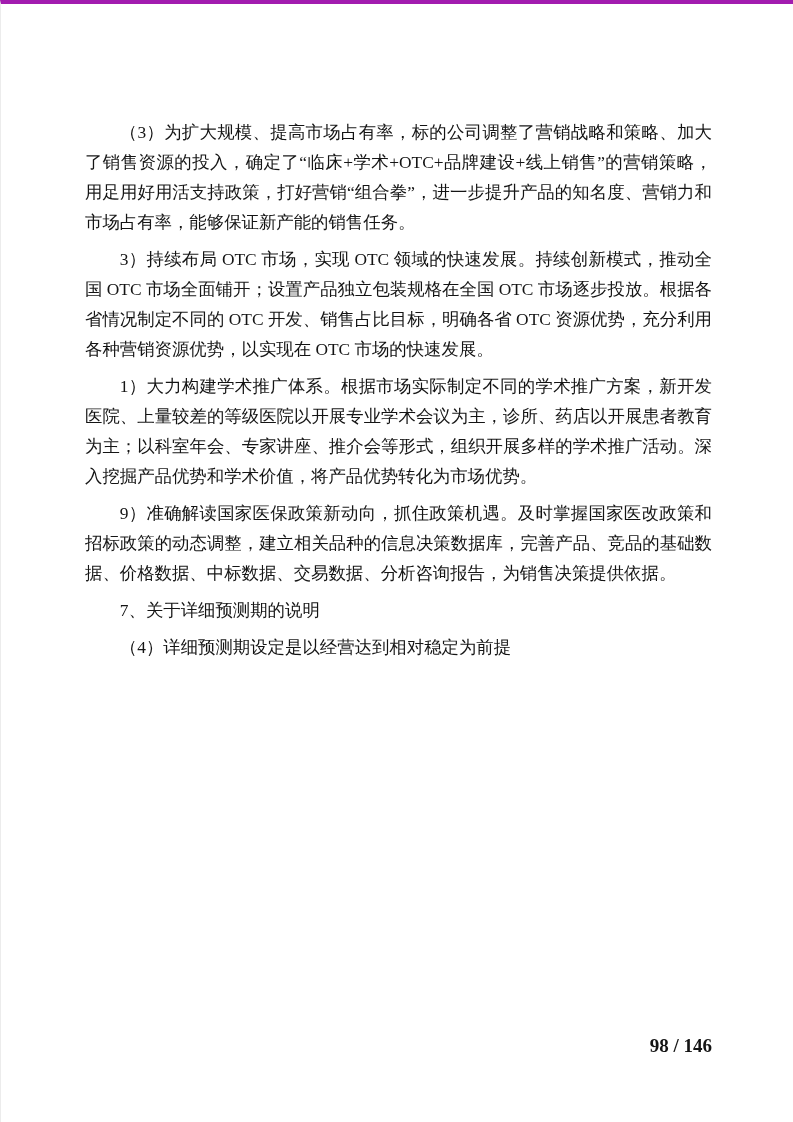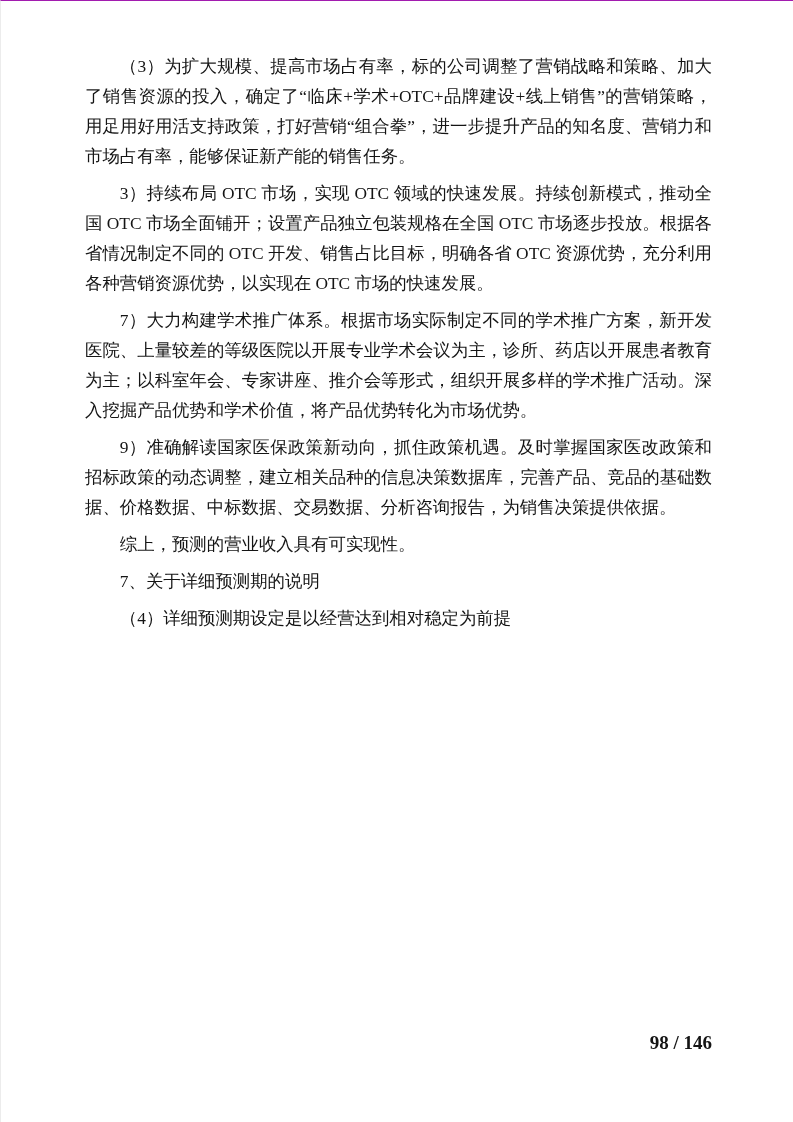--- a/index.html
+++ b/index.html
@@ -6,23 +6,23 @@
       margin: 0;
       padding: 0;
       background: #ffffff;
     }
     .page {
       position: relative;
       width: 793px;
       height: 1122px;
       background: #ffffff;
       box-sizing: border-box;
-      border-top: 1px solid #a21caf;
+      border-top: 4px solid #a21caf;
       border-left: 1px solid #ececec;
-      padding: 50px 81px 0 84px;
+      padding: 113px 81px 0 84px;
       font-family: "Liberation Serif", "DejaVu Serif", serif;
       font-size: 17.4px;
       line-height: 30px;
       color: #141414;
       overflow: hidden;
     }
     .page p {
       margin: 0 0 7px 0;
       text-indent: 2em;
       text-align: justify;
@@ -40,20 +40,19 @@
       color: #141414;
       line-height: 16px;
     }
   </style>
 </head>
 <body>
 
 <div class="page">
   <p>（3）为扩大规模、提高市场占有率，标的公司调整了营销战略和策略、加大了销售资源的投入，确定了“临床+学术+OTC+品牌建设+线上销售”的营销策略，用足用好用活支持政策，打好营销“组合拳”，进一步提升产品的知名度、营销力和市场占有率，能够保证新产能的销售任务。</p>
   <p>3）持续布局 OTC 市场，实现 OTC 领域的快速发展。持续创新模式，推动全国 OTC 市场全面铺开；设置产品独立包装规格在全国 OTC 市场逐步投放。根据各省情况制定不同的 OTC 开发、销售占比目标，明确各省 OTC 资源优势，充分利用各种营销资源优势，以实现在 OTC 市场的快速发展。</p>
-  <p>7）大力构建学术推广体系。根据市场实际制定不同的学术推广方案，新开发医院、上量较差的等级医院以开展专业学术会议为主，诊所、药店以开展患者教育为主；以科室年会、专家讲座、推介会等形式，组织开展多样的学术推广活动。深入挖掘产品优势和学术价值，将产品优势转化为市场优势。</p>
+  <p>1）大力构建学术推广体系。根据市场实际制定不同的学术推广方案，新开发医院、上量较差的等级医院以开展专业学术会议为主，诊所、药店以开展患者教育为主；以科室年会、专家讲座、推介会等形式，组织开展多样的学术推广活动。深入挖掘产品优势和学术价值，将产品优势转化为市场优势。</p>
   <p>9）准确解读国家医保政策新动向，抓住政策机遇。及时掌握国家医改政策和招标政策的动态调整，建立相关品种的信息决策数据库，完善产品、竞品的基础数据、价格数据、中标数据、交易数据、分析咨询报告，为销售决策提供依据。</p>
-  <p>综上，预测的营业收入具有可实现性。</p>
   <p>7、关于详细预测期的说明</p>
   <p>（4）详细预测期设定是以经营达到相对稳定为前提</p>
 
   <div class="page-footer">98 / 146</div>
 </div>
 
 </body></html>

